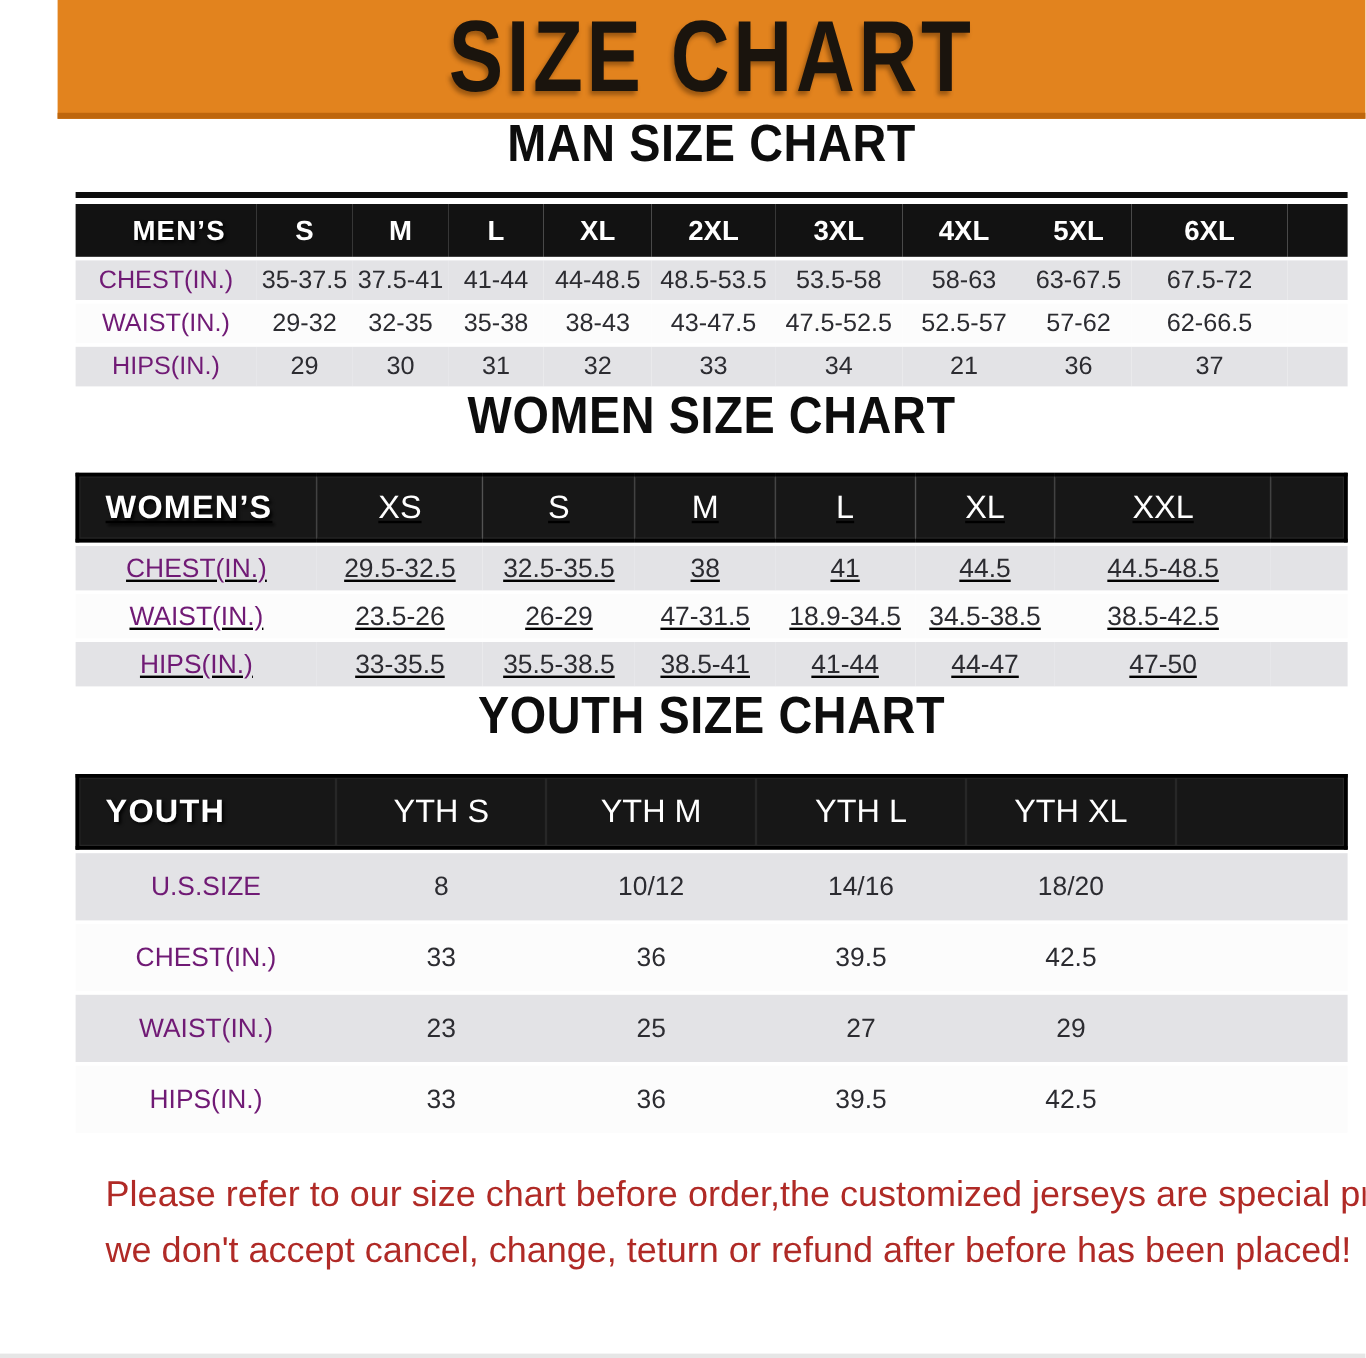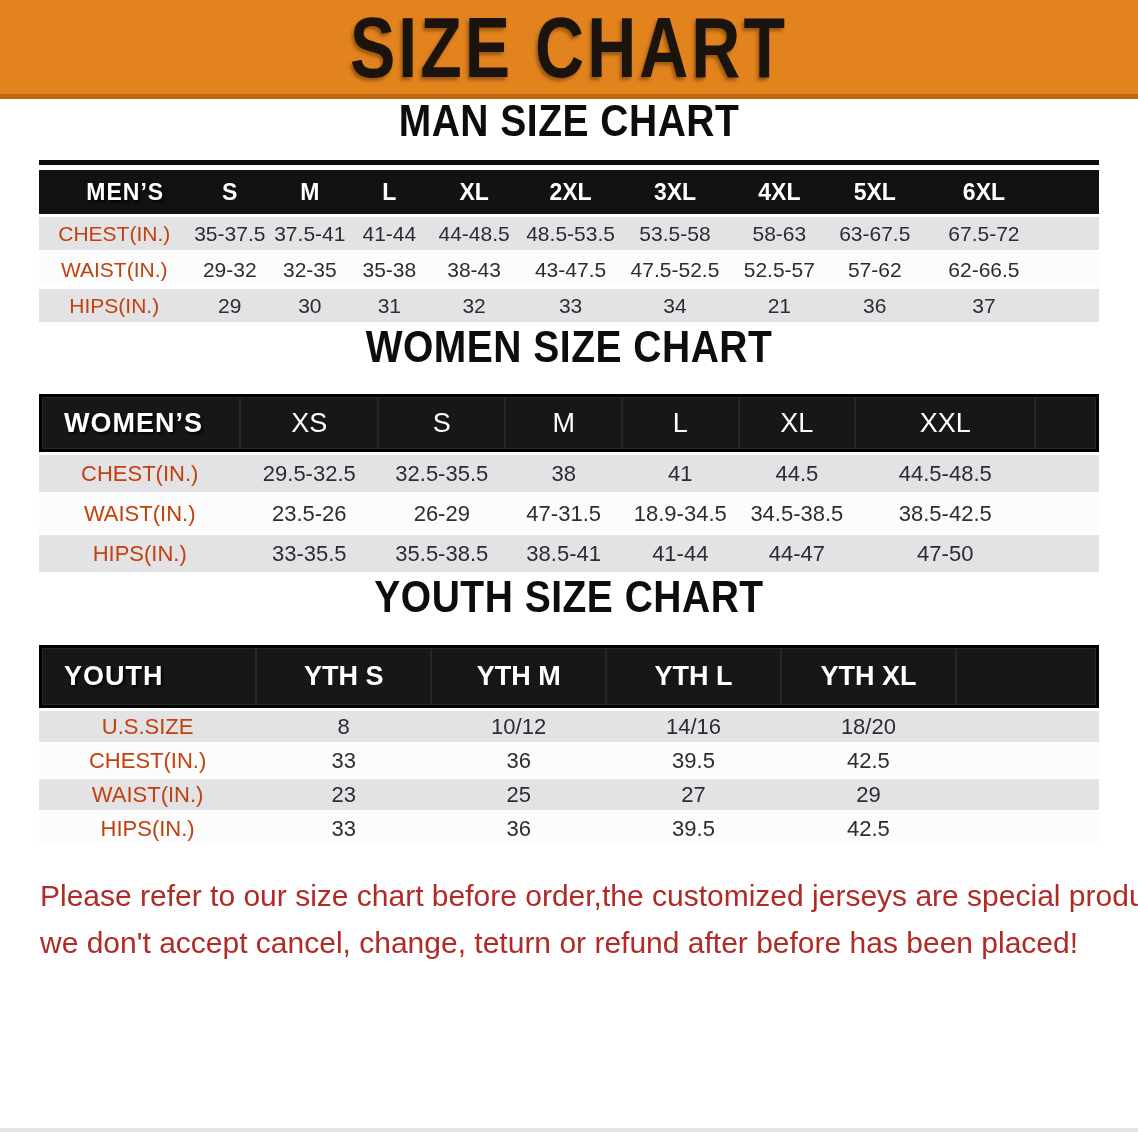--- a/index.html
+++ b/index.html
@@ -3,21 +3,21 @@
 <meta charset="utf-8">
 <style>
   * { box-sizing: border-box; }
   html, body { margin: 0; padding: 0; }
   body {
     width: 1138px; height: 1132px;
     background: #ffffff;
     font-family: "Liberation Sans", sans-serif;
     overflow: hidden;
   }
-  .page { position: relative; width: 1138px; height: 1132px; }
+  .page { position: relative; width: 1138px; height: 1132px; padding-left: 48px; }
 
   
   .banner {
     height: 99px;
     background: #E2831E;
     border-bottom: 5px solid #BE660D;
     display: flex; align-items: center; justify-content: center;
   }
   .banner h1 {
     margin: 0;
@@ -37,21 +37,21 @@
     transform: scaleY(1.12);
     white-space: nowrap;
   }
   .hm { margin-top: 27px; }
   .hw { margin-top: 37px; }
   .hy { margin-top: 55px; }
 
   
   .tbl-wrap { width: 1060px; margin: 0 auto; }
   .men-wrap   { margin-top: 17px; border-top: 5px solid #0c0c0c; padding-top: 2px; }
-  .women-wrap { margin-top: 22px; }
+  .women-wrap { margin-top: 22px; text-decoration: underline; }
   .youth-wrap { margin-top: 23px; }
 
   table.size-table {
     width: 100%;
     border-collapse: separate;
     border-spacing: 0 3px;
     table-layout: fixed;
   }
   th {
     background: #121212; color: #fff;
@@ -65,32 +65,32 @@
   }
   .men th { height: 44px; font-size: 23px; text-align: center; }
   .framed th {
     background: #171717;
     border-top: 3px solid #000; border-bottom: 3px solid #000;
     box-shadow: inset 0 0 0 1px rgba(255,255,255,0.07);
   }
   .framed th:first-child { border-left: 3px solid #000; }
   .framed th:last-child  { border-right: 3px solid #000; }
   .women th { height: 58px; font-size: 27px; font-weight: normal; }
-  .youth th { height: 63px; font-size: 27px; font-weight: bold; }
+  .youth th { height: 63px; font-size: 27px; font-weight: normal; }
   .women th.corner, .youth th.corner { font-weight: bold; }
 
   td {
     text-align: center; padding: 0;
     font-size: 22px; color: #2c2c31;
     white-space: nowrap; overflow: hidden;
   }
-  td.rlabel { color: #c2410c; }
+  td.rlabel { color: #701a75; }
   .men td   { height: 33px; font-size: 21px; }
   .women td { height: 37px; }
-  .youth td { height: 31px; }
+  .youth td { height: 56px; }
   tbody tr:nth-child(odd) td  { background: #E3E3E6; }
   tbody tr:nth-child(even) td { background: #FCFCFC; }
 
   
   .footer { margin: 25px 38px 0 40px; }
   .footer p {
     margin: 0;
     font-size: 30px; line-height: 47px;
     color: #B02A26;
     white-space: nowrap;

